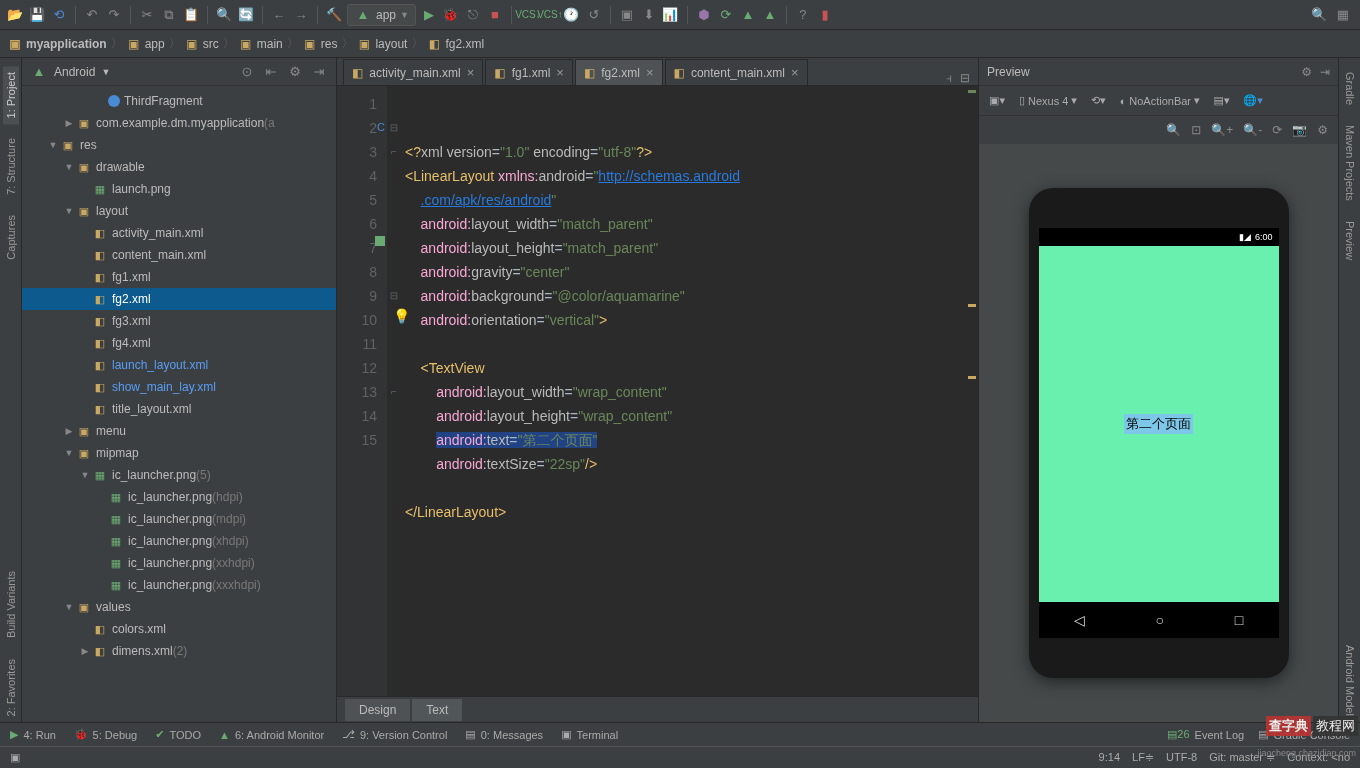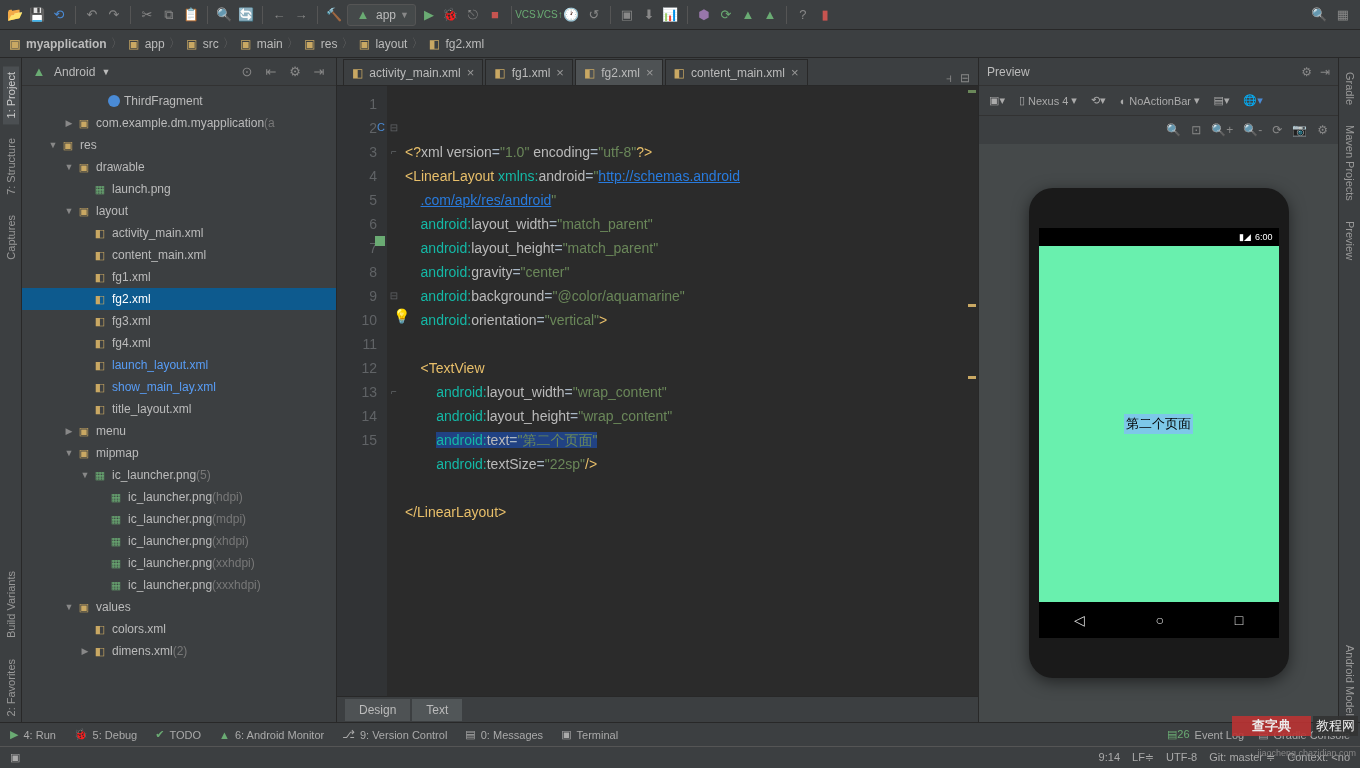--- a/index.html
+++ b/index.html
@@ -42,21 +42,21 @@
 .etab-close { color:#999; font-size:13px; cursor:pointer; }
 .etab-tools { margin-left:auto; display:flex; gap:8px; padding:0 8px; color:#888; }
 .editor-body { flex:1; display:flex; font-family:"Consolas","Source Code Pro",monospace; font-size:14px; line-height:24px; }
 .gutter { width:50px; background:#313335; text-align:right; color:#606366; padding:6px 10px 0 0; position:relative; }
 .gutter-mark { position:absolute; right:2px; width:10px; height:10px; }
 .gutter-mark.green { background:#6aab73; }
 .gutter-mark.bulb { color:#d6a832; right:-16px; font-size:14px; }
 .fold-col { width:14px; background:#2b2b2b; padding-top:6px; color:#606366; font-size:10px; }
 .code { flex:1; padding:6px 8px 0 4px; white-space:pre; color:#a9b7c6; position:relative; }
 .tag { color:#e8bf6a; }
-.attr-ns { color:#14b8a6; }
+.attr-ns { color:#f9a8d4; }
 .attr-name { color:#bababa; }
 .str { color:#6a8759; }
 .str-link { color:#287bde; text-decoration:underline; }
 .op { color:#a9b7c6; }
 .bg-hl { background:#214283; }
 .err-stripe { position:absolute; right:0; top:0; width:10px; height:100%; }
 .err-mark { position:absolute; right:2px; width:8px; height:3px; }
 .editor-bottom-tabs { height:26px; background:#3c3f41; border-top:1px solid #282828; display:flex; align-items:center; padding:0 8px; gap:2px; }
 .btab { padding:4px 14px; background:#4e5254; cursor:pointer; font-size:12px; }
 .btab.active { background:#515658; }
@@ -72,21 +72,21 @@
 .phone-content { flex:1; background:#69f0ae; display:flex; align-items:center; justify-content:center; }
 .phone-text { color:#000; font-size:13px; background:#7dc8e8; padding:1px 2px; }
 .phone-nav { height:36px; background:#000; display:flex; align-items:center; justify-content:space-around; color:#ddd; font-size:14px; }
 .bottom-bar { height:24px; background:#3c3f41; border-top:1px solid #282828; display:flex; align-items:center; padding:0 10px; gap:18px; font-size:11px; }
 .bb-item { display:flex; align-items:center; gap:5px; cursor:pointer; color:#aaa; }
 .bb-right { margin-left:auto; display:flex; gap:14px; }
 .status-bar { height:22px; background:#3c3f41; border-top:1px solid #555; display:flex; align-items:center; padding:0 10px; font-size:11px; color:#aaa; }
 .sb-right { margin-left:auto; display:flex; gap:12px; }
 .search-top { position:absolute; right:8px; top:5px; display:flex; gap:6px; color:#888; }
 .watermark { position:absolute; right:2px; bottom:32px; font-size:13px; color:#fff; opacity:.9; display:flex; align-items:center; gap:2px; }
-.wm-box { background:#b33; padding:1px 20px; font-weight:bold; }
+.wm-box { background:#b33; padding:1px 3px; font-weight:bold; }
 </style>
 </head>
 <body>
 
 <div class="toolbar">
   <span class="tb-ico">📂</span>
   <span class="tb-ico">💾</span>
   <span class="tb-ico" style="color:#4a8bd6">⟲</span>
   <span class="tb-sep"></span>
   <span class="tb-ico">↶</span>

